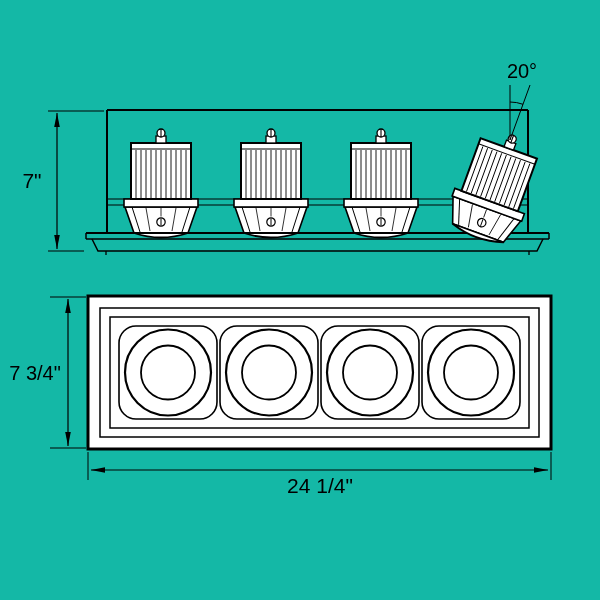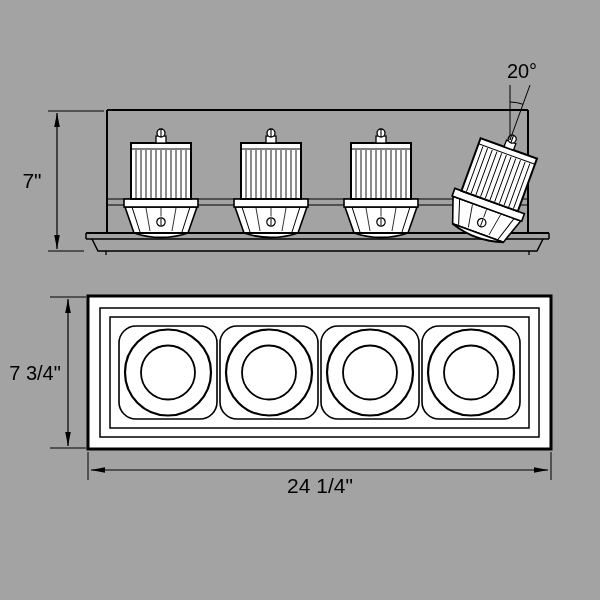--- a/index.html
+++ b/index.html
@@ -1,20 +1,20 @@
 <!DOCTYPE html>
 <html><head>
 <meta charset="utf-8">
 <style>
   html,body{margin:0;padding:0;}
   body{
     width:600px;height:600px;background:#ffffff;overflow:hidden;
     font-family:"Liberation Sans", sans-serif;
   }
-  .canvas{position:relative;width:600px;height:600px;background:#a3a3a3;}
+  .canvas{position:relative;width:600px;height:600px;background:#14b8a6;}
   svg{display:block;}
   text{fill:#000;}
 </style>
 </head>
 <body>
 
 <div class="canvas">
 <svg width="600" height="600" viewBox="0 0 600 600">
   <defs>
     <marker id="arrow" viewBox="0 0 14 10" refX="14" refY="5" markerWidth="14" markerHeight="10" markerUnits="userSpaceOnUse" orient="auto-start-reverse">

